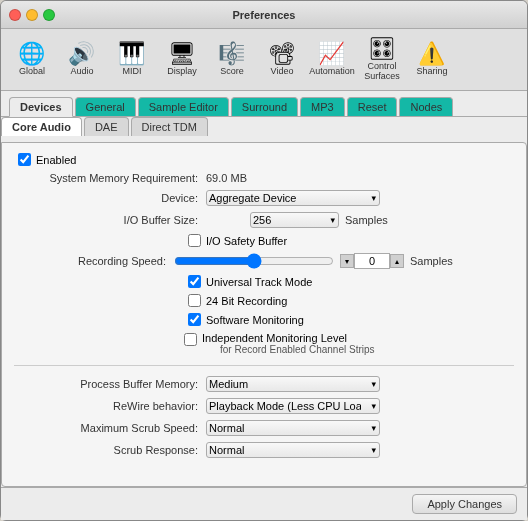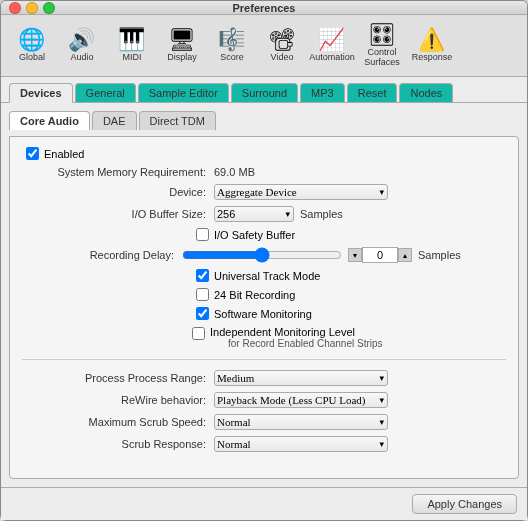--- a/index.html
+++ b/index.html
@@ -16,21 +16,21 @@
       height: 521px;
       background: #ececec;
       border: 1px solid #888;
       border-radius: 6px;
       display: flex;
       flex-direction: column;
     }
     .title-bar {
       background: linear-gradient(to bottom, #e8e8e8, #d0d0d0);
       border-radius: 6px 6px 0 0;
-      height: 14px;
+      height: 28px;
       display: flex;
       align-items: center;
       justify-content: center;
       position: relative;
       border-bottom: 1px solid #aaa;
     }
     .title-bar-buttons {
       position: absolute;
       left: 8px;
       display: flex;
@@ -97,21 +97,20 @@
     }
     .tab-outer.active {
       background: #ececec;
       font-weight: bold;
       border-bottom: 1px solid #ececec;
       margin-bottom: -1px;
       z-index: 1;
     }
     .content-area {
       flex: 1;
-      padding: 8px;
       background: #ececec;
       display: flex;
       flex-direction: column;
     }
     .tab-bar-inner {
       display: flex;
       gap: 2px;
       margin-bottom: 6px;
     }
     .tab-inner {
@@ -170,22 +169,22 @@
     }
     .select-wrap::after {
       content: '▾';
       position: absolute;
       right: 4px;
       top: 50%;
       transform: translateY(-50%);
       font-size: 9px;
       pointer-events: none;
     }
-    .select-wide { width: 174px; font-family: Liberation Serif, serif; }
-    .select-medium { width: 80px; }
+    .select-wide { width: 174px; }
+    .select-medium { width: 89px; margin-left: 44px; }
     .checkbox-row {
       display: flex;
       align-items: flex-end;
       gap: 5px;
       padding-left: 4px;
     }
     .checkbox-row input[type=checkbox] {
       width: 13px;
       height: 13px;
       cursor: pointer;
@@ -308,21 +307,21 @@
     <div class="toolbar-item">
       <span class="icon">📈</span>
       <span class="label">Automation</span>
     </div>
     <div class="toolbar-item">
       <span class="icon">🎛</span>
       <span class="label">Control Surfaces</span>
     </div>
     <div class="toolbar-item">
       <span class="icon">⚠️</span>
-      <span class="label">Response</span>
+      <span class="label">Sharing</span>
     </div>
   </div>
 
   <div class="tab-bar-outer">
     <div class="tab-outer active">Devices</div>
     <div class="tab-outer">General</div>
     <div class="tab-outer">Sample Editor</div>
     <div class="tab-outer">Surround</div>
     <div class="tab-outer">MP3</div>
     <div class="tab-outer">Reset</div>
@@ -371,21 +370,21 @@
         </div>
         <span class="sample-text">Samples</span>
       </div>
 
       <div class="indent-row checkbox-row">
         <input type="checkbox" id="io-safety-cb" style="">
         <label for="io-safety-cb">I/O Safety Buffer</label>
       </div>
 
       <div class="row slider-section">
-        <span class="slider-label">Recording Delay:</span>
+        <span class="slider-label">Recording Speed:</span>
         <input type="range" min="0" max="100" value="50" style="">
         <div class="number-input-wrap">
           <button class="num-btn">▾</button>
           <input type="text" class="num-field" value="0" style="">
           <button class="num-btn">▴</button>
         </div>
         <span class="sample-text">Samples</span>
       </div>
 
       <div class="indent-row checkbox-row">
@@ -407,21 +406,21 @@
         <input type="checkbox" id="indmon-cb" style="">
         <div>
           <div>Independent Monitoring Level</div>
           <div class="small-note">for Record Enabled Channel Strips</div>
         </div>
       </div>
 
       <hr class="separator">
 
       <div class="row">
-        <span class="label-right">Process Process Range:</span>
+        <span class="label-right">Process Buffer Memory:</span>
         <div class="select-wrap">
           <select class="select-wide">
             <option>Medium</option>
             <option>Small</option>
             <option>Large</option>
           </select>
         </div>
       </div>
 
       <div class="row">

